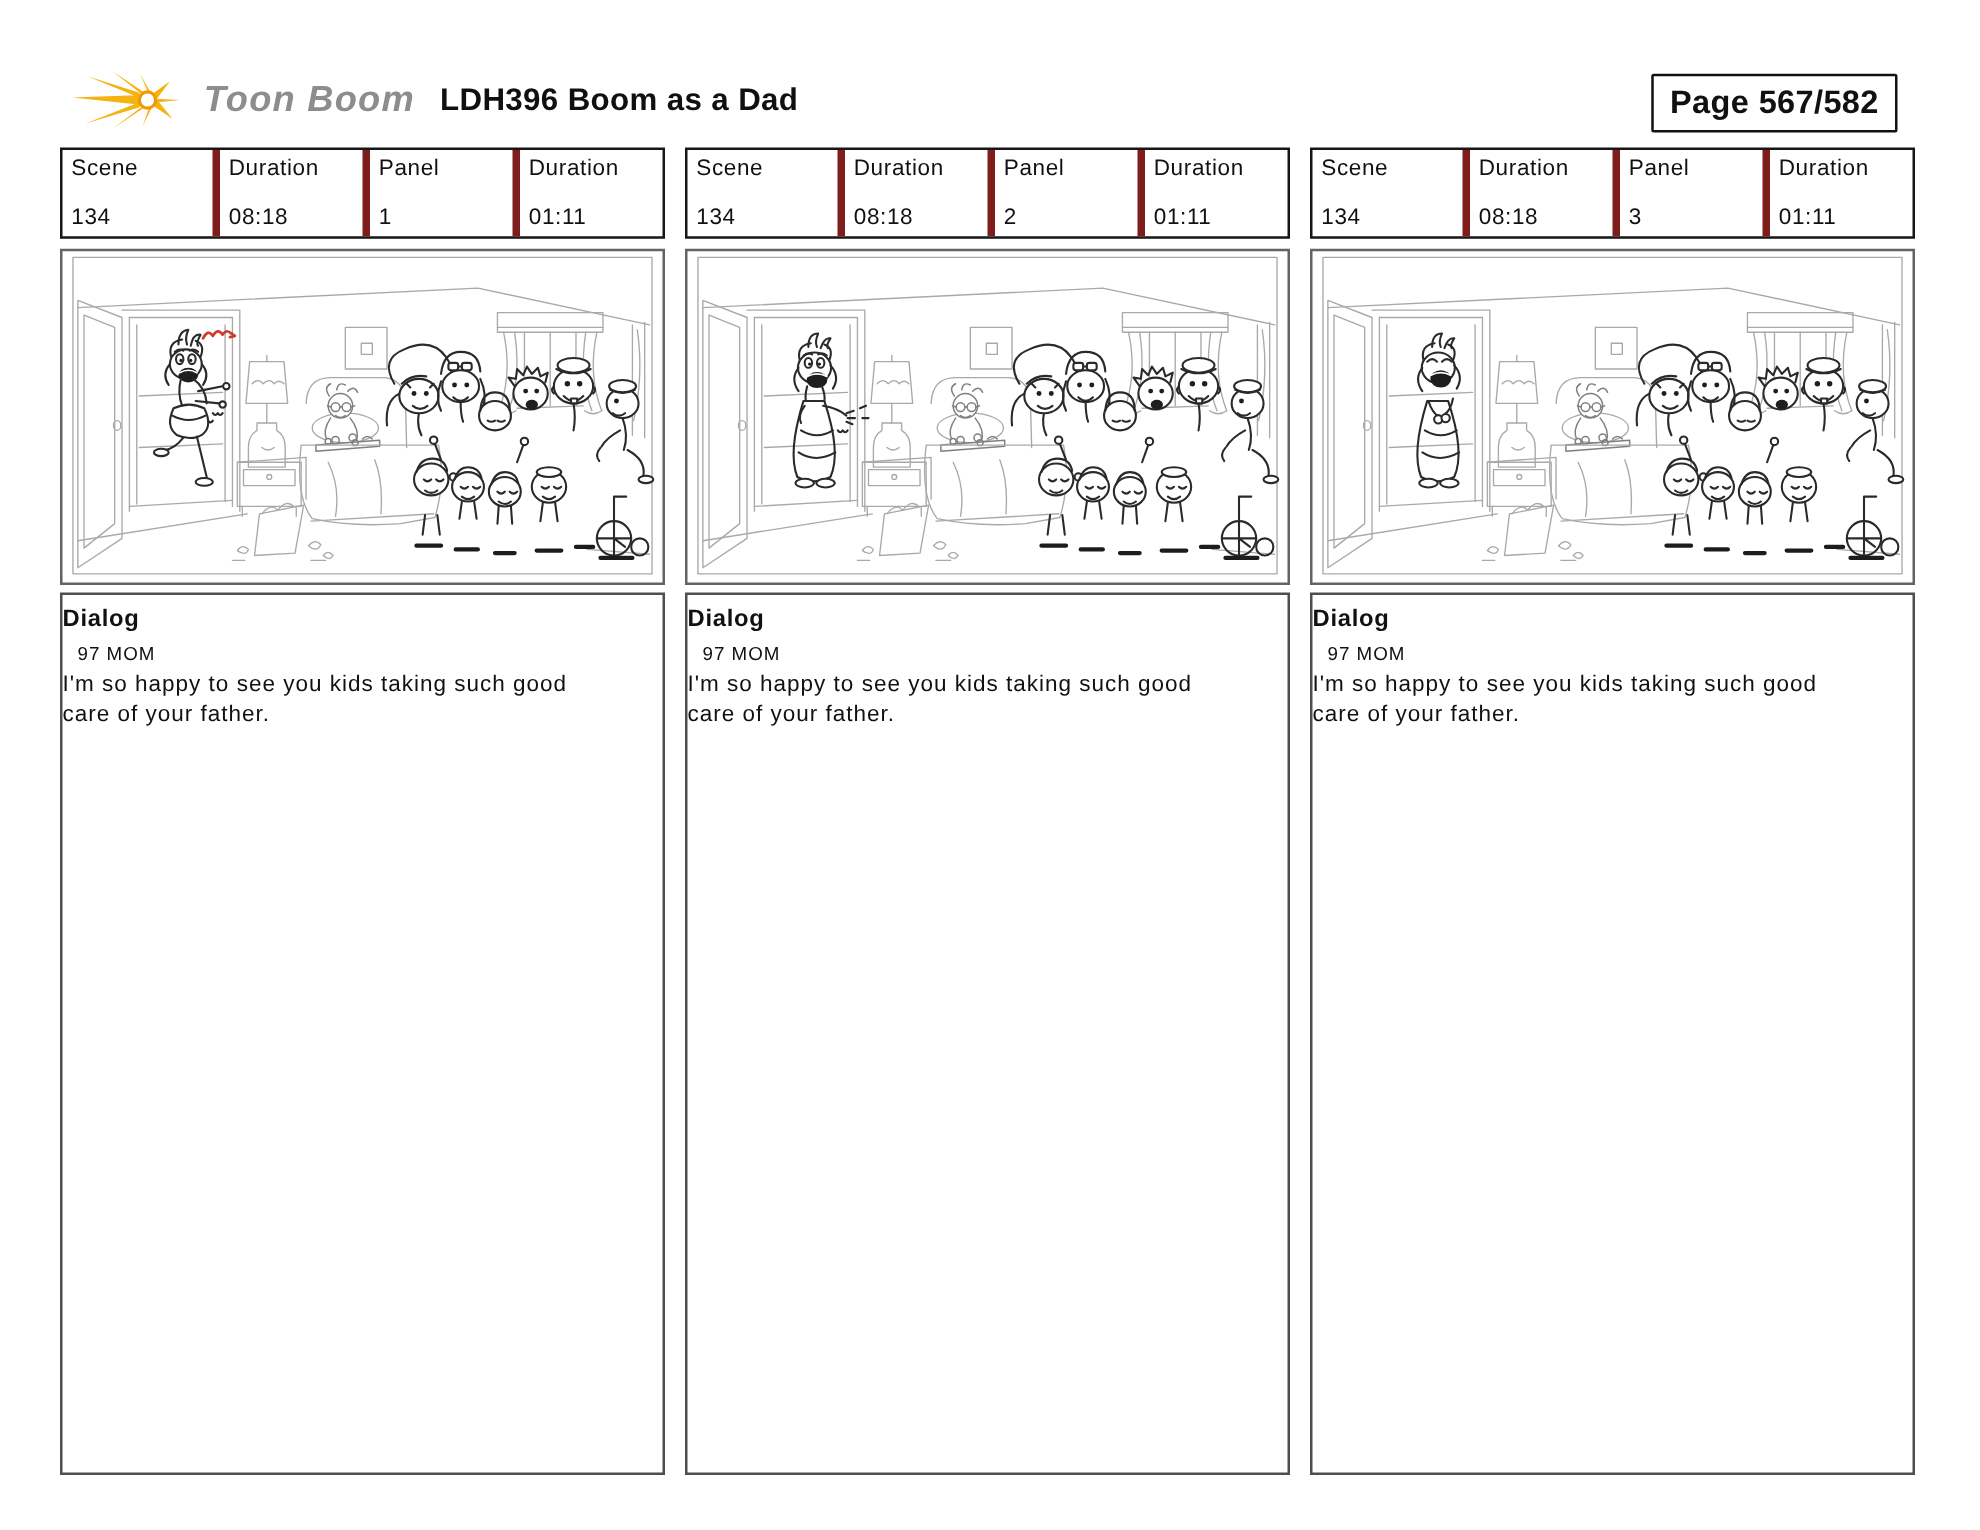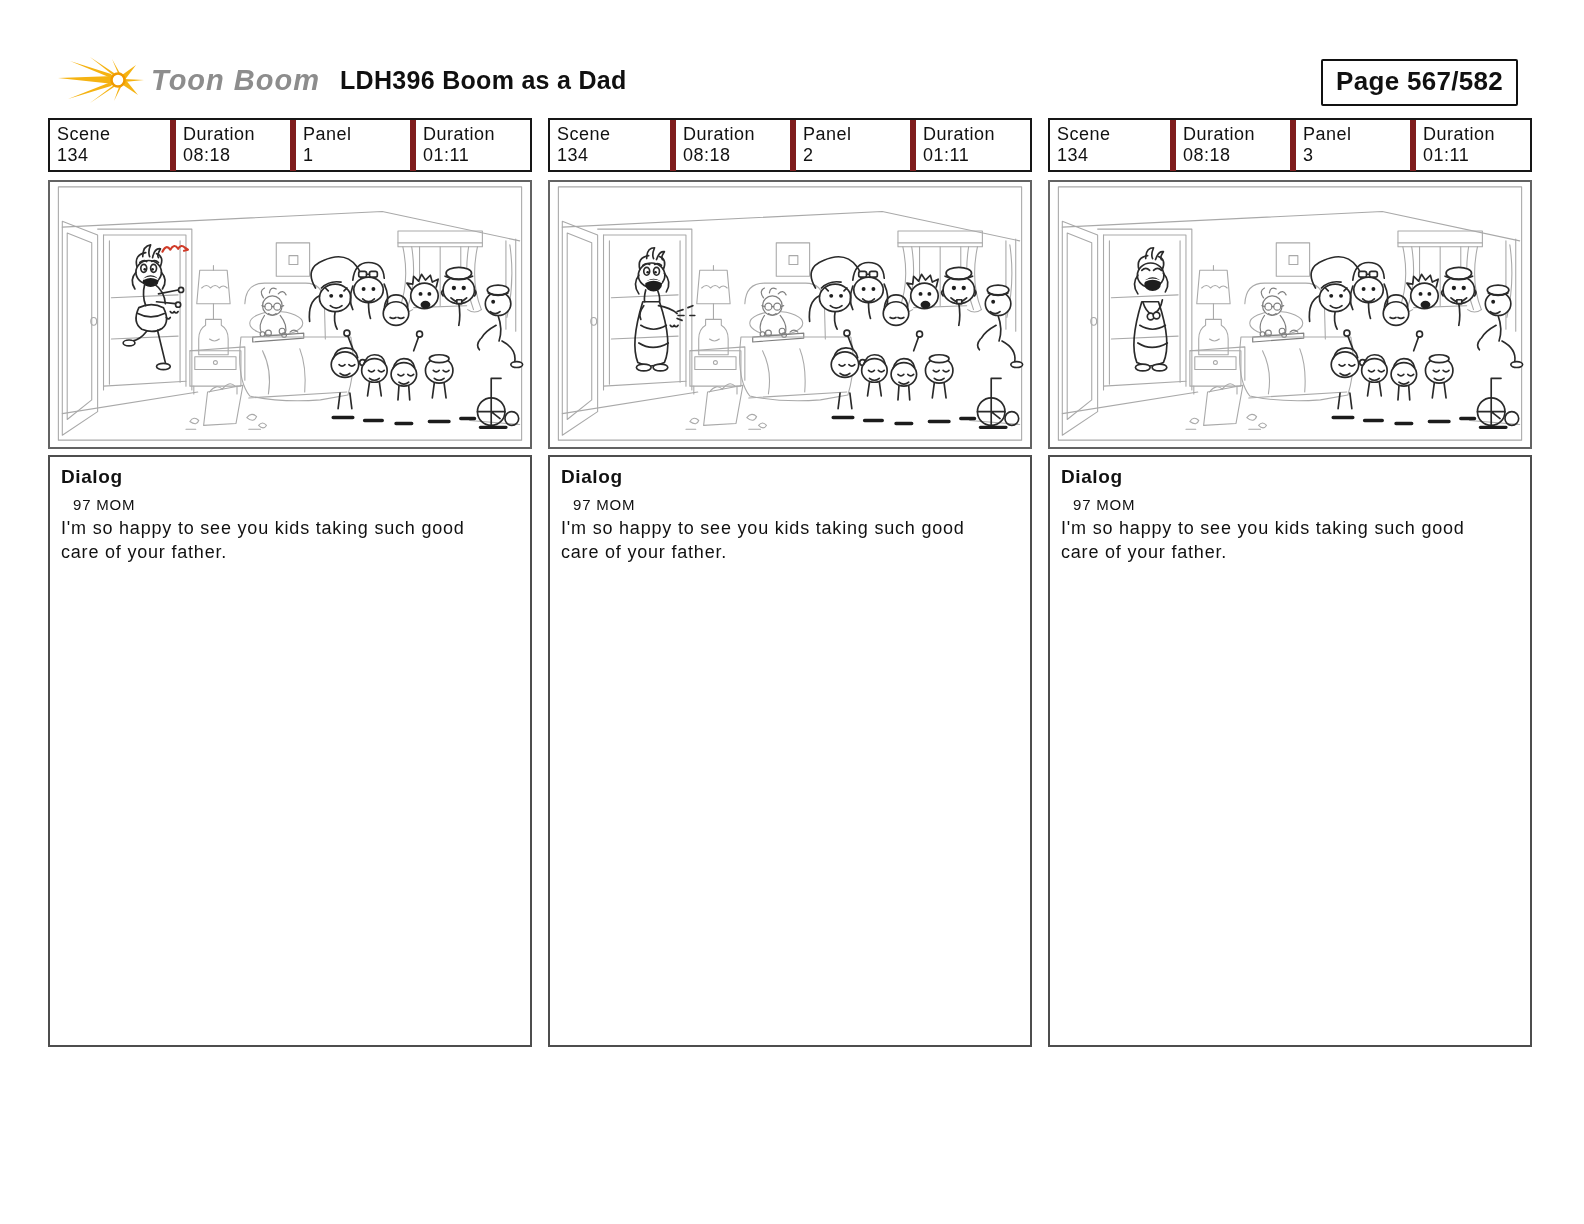--- a/index.html
+++ b/index.html
@@ -3,37 +3,37 @@
 <meta charset="utf-8">
 <style>
   html,body{margin:0;padding:0;}
   body{
     width:1584px;height:1224px;background:#ffffff;position:relative;overflow:hidden;
     font-family:"Liberation Sans",sans-serif;color:#111;
   }
   
   .header-bar{position:absolute;left:55px;top:55px;height:50px;display:flex;align-items:center;}
   .logo-mark{width:92px;height:50px;flex:0 0 auto;}
-  .brand-text{font-style:italic;font-weight:bold;font-size:29px;color:#8d8d8d;letter-spacing:1px;margin-left:4px;}
+  .brand-text{font-style:italic;font-weight:bold;font-size:29px;color:#8d8d8d;letter-spacing:1px;margin-left:16px;}
   .doc-title{font-weight:bold;font-size:25px;color:#101010;margin-left:20px;letter-spacing:.3px;}
   .page-badge{
     position:absolute;right:66px;top:59px;border:2px solid #111;border-radius:2px;
     padding:5px 13px 7px;font-weight:bold;font-size:26px;letter-spacing:.3px;background:#fff;
   }
   
   .column{position:absolute;top:118px;width:484px;}
   #col-1{left:48px}#col-2{left:548px}#col-3{left:1048px}
-  .meta-table{display:grid;grid-template-columns:1fr 1fr 1fr 1fr;border:2px solid #161616;height:54px;box-sizing:border-box;background:#fff;}
+  .meta-table{display:grid;grid-template-columns:1fr 1fr 1fr 1fr;border:2px solid #161616;height:73px;box-sizing:border-box;background:#fff;}
   .meta-cell{border-left:6px solid #7f1d1d;padding:4px 7px 5px;display:flex;flex-direction:column;justify-content:space-between;min-width:0;}
   .meta-cell:first-child{border-left:none;}
   .meta-label{font-size:18px;letter-spacing:.5px;}
   .meta-value{font-size:18px;text-align:left;letter-spacing:.5px;}
   .sketch-frame{margin-top:8px;height:269px;border:2px solid #636363;box-sizing:border-box;background:#fff;}
   .sketch{width:100%;height:100%;display:block;}
-  .dialog-box{margin-top:6px;height:592px;border:2px solid #4e4e4e;box-sizing:border-box;padding:7px 11px;background:#fff;}
+  .dialog-box{margin-top:6px;height:706px;border:2px solid #4e4e4e;box-sizing:border-box;padding:7px 0;background:#fff;}
   .dialog-title{font-weight:bold;font-size:19px;letter-spacing:.6px;margin:2px 0 8px;}
   .dialog-cue{font-size:15px;letter-spacing:.8px;margin:0 12px 3px;}
   .dialog-text{font-size:18px;letter-spacing:.8px;line-height:24px;margin:0;max-width:440px;}
   
   .lt{stroke:#a9a9a9;stroke-width:1.1;fill:none;stroke-linecap:round;stroke-linejoin:round;}
   .md{stroke:#7f7f7f;stroke-width:1.2;fill:none;stroke-linecap:round;stroke-linejoin:round;}
   .mdf{stroke:#7f7f7f;stroke-width:1.2;fill:#fff;stroke-linecap:round;stroke-linejoin:round;}
   .dk{stroke:#2a2a2a;stroke-width:1.7;fill:none;stroke-linecap:round;stroke-linejoin:round;}
   .dkf{stroke:#2a2a2a;stroke-width:1.7;fill:#fff;stroke-linecap:round;stroke-linejoin:round;}
   .fill{fill:#1e1e1e;stroke:none;}

